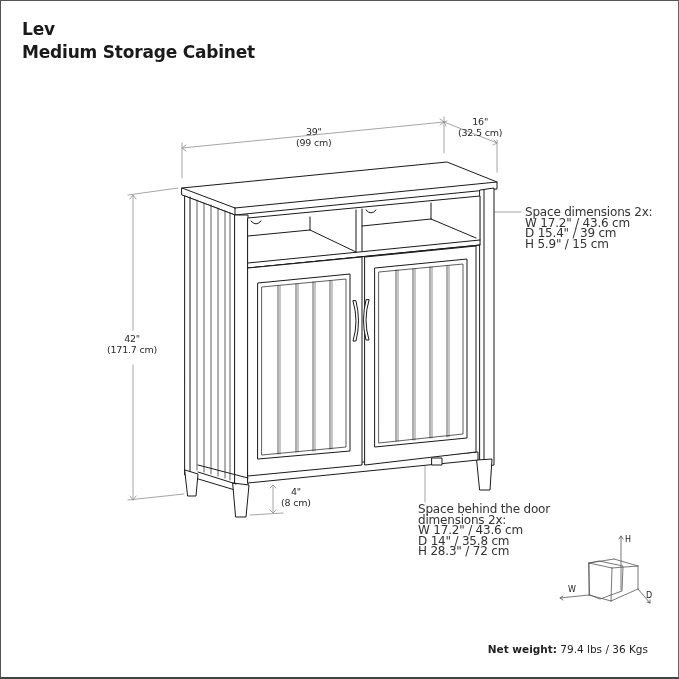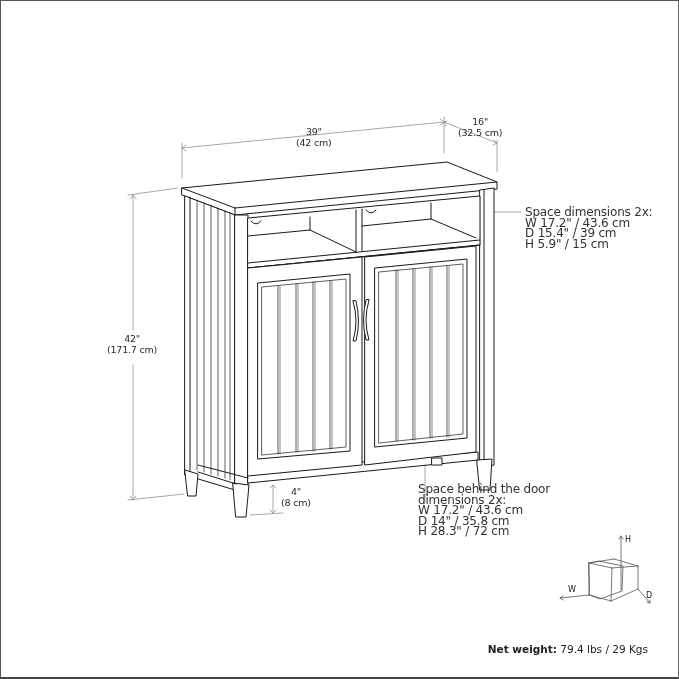--- a/index.html
+++ b/index.html
@@ -14,20 +14,22 @@
     .weight b { font-weight: bold; }
     svg.draw { position: absolute; left: 0; top: 0; }
     .axis-l { position: absolute; font-size: 8px; color: #222; }
   </style>
 </head>
 <body>
 
 <div class="frame"></div>
 
 <div class="title">
+  <div>Lev</div>
+  <div>Medium Storage Cabinet</div>
 </div>
 
 <svg class="draw" width="679" height="679" viewBox="0 0 679 679" fill="none" stroke-linecap="round" stroke-linejoin="round">
 
   <g stroke="#8f8f8f" stroke-width="0.8">
 
     <line x1="182" y1="148" x2="444" y2="122"></line>
     <line x1="182" y1="143" x2="182" y2="178"></line>
     <line x1="444" y1="117" x2="444" y2="153"></line>
     <polyline points="186,145 182,148 186,151"></polyline>
@@ -150,21 +152,21 @@
     <polyline points="619,539 621,536 623,539"></polyline>
     <line x1="560" y1="598" x2="589" y2="595"></line>
     <polyline points="563,596 560,598 563,600"></polyline>
     <line x1="638" y1="589" x2="650" y2="603"></line>
     <polyline points="647,602 650,603 650,600"></polyline>
   </g>
 </svg>
 
 <div class="lbl center" style="left:296px; top:126px;">
   <div>39"</div>
-  <div>(42 cm)</div>
+  <div>(99 cm)</div>
 </div>
 <div class="lbl center" style="left:458px; top:116px;">
   <div>16"</div>
   <div>(32.5 cm)</div>
 </div>
 <div class="lbl center" style="left:107px; top:333px;">
   <div>42"</div>
   <div>(171.7 cm)</div>
 </div>
 <div class="lbl center" style="left:281px; top:486px;">
@@ -172,27 +174,27 @@
   <div>(8 cm)</div>
 </div>
 
 <div class="note" style="left:525px; top:207px;">
   <div>Space dimensions 2x:</div>
   <div>W 17.2" / 43.6 cm</div>
   <div>D 15.4" / 39 cm</div>
   <div>H 5.9" / 15 cm</div>
 </div>
 
-<div class="note" style="left:418px; top:484px;">
+<div class="note" style="left:418px; top:504px;">
   <div>Space behind the door</div>
   <div>dimensions 2x:</div>
   <div>W 17.2" / 43.6 cm</div>
   <div>D 14" / 35.8 cm</div>
   <div>H 28.3" / 72 cm</div>
 </div>
 
 <div class="axis-l" style="left:625px; top:535px;">H</div>
 <div class="axis-l" style="left:568px; top:585px;">W</div>
 <div class="axis-l" style="left:646px; top:591px;">D</div>
 
 <div class="weight">
-  <b>Net weight:</b><span> 79.4 lbs / 29 Kgs</span>
+  <b>Net weight:</b><span> 79.4 lbs / 36 Kgs</span>
 </div>
 
 </body></html>

